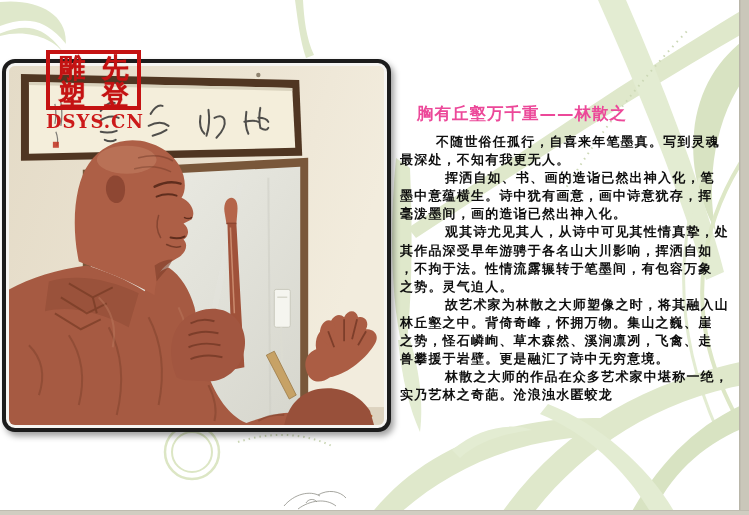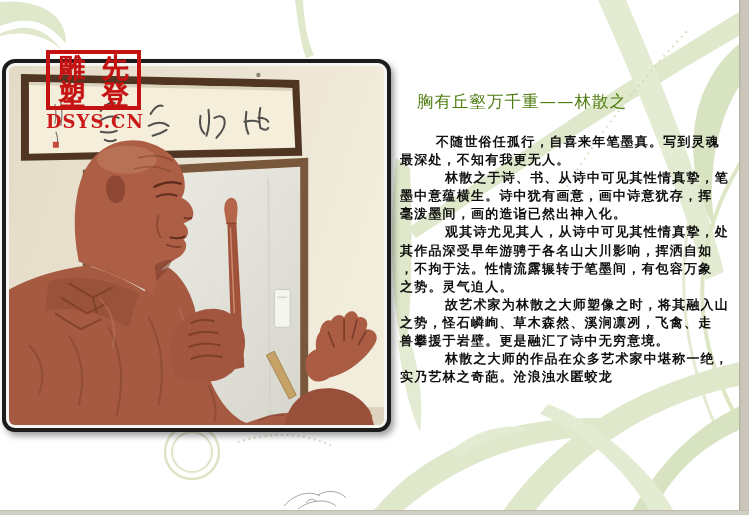--- a/index.html
+++ b/index.html
@@ -37,22 +37,22 @@
     text-shadow:0 0 1px #c41212;
   }
   .seal-domain{
     position:absolute;left:46px;top:111px;width:95px;z-index:5;
     font-family:"DejaVu Serif","Liberation Serif",serif;
     font-size:18px;font-weight:bold;color:#cc1a1a;letter-spacing:1px;
     white-space:nowrap;cursor:pointer;
   }
   
   .article-title{
-    position:absolute;left:417px;top:80px;z-index:3;
-    font-size:16.5px;font-weight:normal;color:#4d7c0f;letter-spacing:1px;
+    position:absolute;left:417px;top:92px;z-index:3;
+    font-size:16.5px;font-weight:bold;color:#ec4899;letter-spacing:1px;
     white-space:nowrap;
   }
   .article-body{
     position:absolute;left:400px;top:133px;width:340px;z-index:3;
     font-size:13px;font-weight:bold;color:#0f0f0f;letter-spacing:1.2px;
   }
   .line{height:18.1px;line-height:18.1px;white-space:nowrap;}
   .ind-s{padding-left:36px;}
   .ind-n{padding-left:45px;}
 </style>
@@ -267,25 +267,26 @@
   <span class="seal-char">塑</span>
   <span class="seal-char">登</span>
 </div>
 <div class="seal-domain">DSYS.CN</div>
 
 <h1 class="article-title">胸有丘壑万千重——林散之</h1>
 
 <div class="article-body">
   <div class="line ind-s">不随世俗任孤行，自喜来年笔墨真。写到灵魂</div>
   <div class="line">最深处，不知有我更无人。</div>
-  <div class="line ind-n">林散之于诗、书、从诗中可见其性情真挚，笔</div>
+  <div class="line ind-n">挥洒自如、书、画的造诣已然出神入化，笔</div>
   <div class="line">墨中意蕴横生。诗中犹有画意，画中诗意犹存，挥</div>
   <div class="line">毫泼墨间，画的造诣已然出神入化。</div>
   <div class="line ind-n">观其诗尤见其人，从诗中可见其性情真挚，处</div>
   <div class="line">其作品深受早年游骋于各名山大川影响，挥洒自如</div>
   <div class="line">，不拘于法。性情流露辗转于笔墨间，有包容万象</div>
   <div class="line">之势。灵气迫人。</div>
   <div class="line ind-n">故艺术家为林散之大师塑像之时，将其融入山</div>
+  <div class="line">林丘壑之中。背倚奇峰，怀拥万物。集山之巍、崖</div>
   <div class="line">之势，怪石嶙峋、草木森然、溪涧凛冽，飞禽、走</div>
   <div class="line">兽攀援于岩壁。更是融汇了诗中无穷意境。</div>
   <div class="line ind-n">林散之大师的作品在众多艺术家中堪称一绝，</div>
   <div class="line">实乃艺林之奇葩。沧浪浊水匿蛟龙</div>
 </div>
 
 </body></html>

